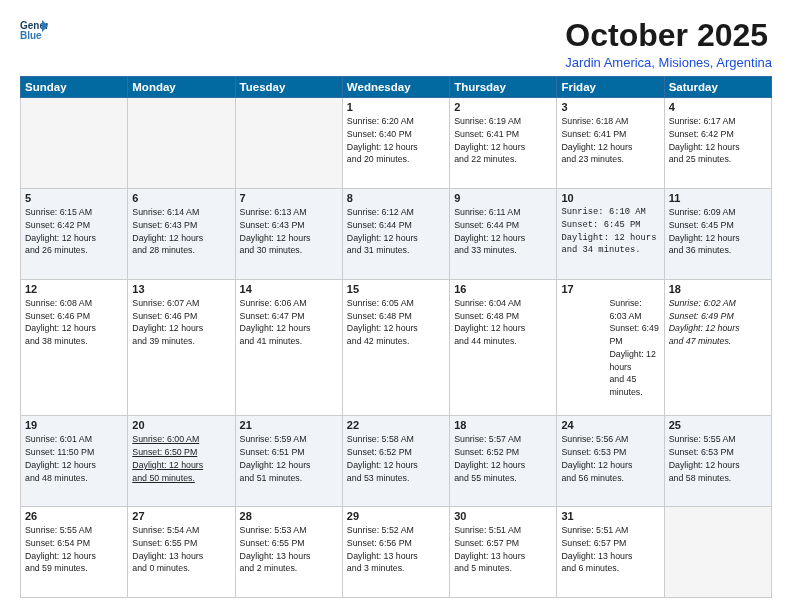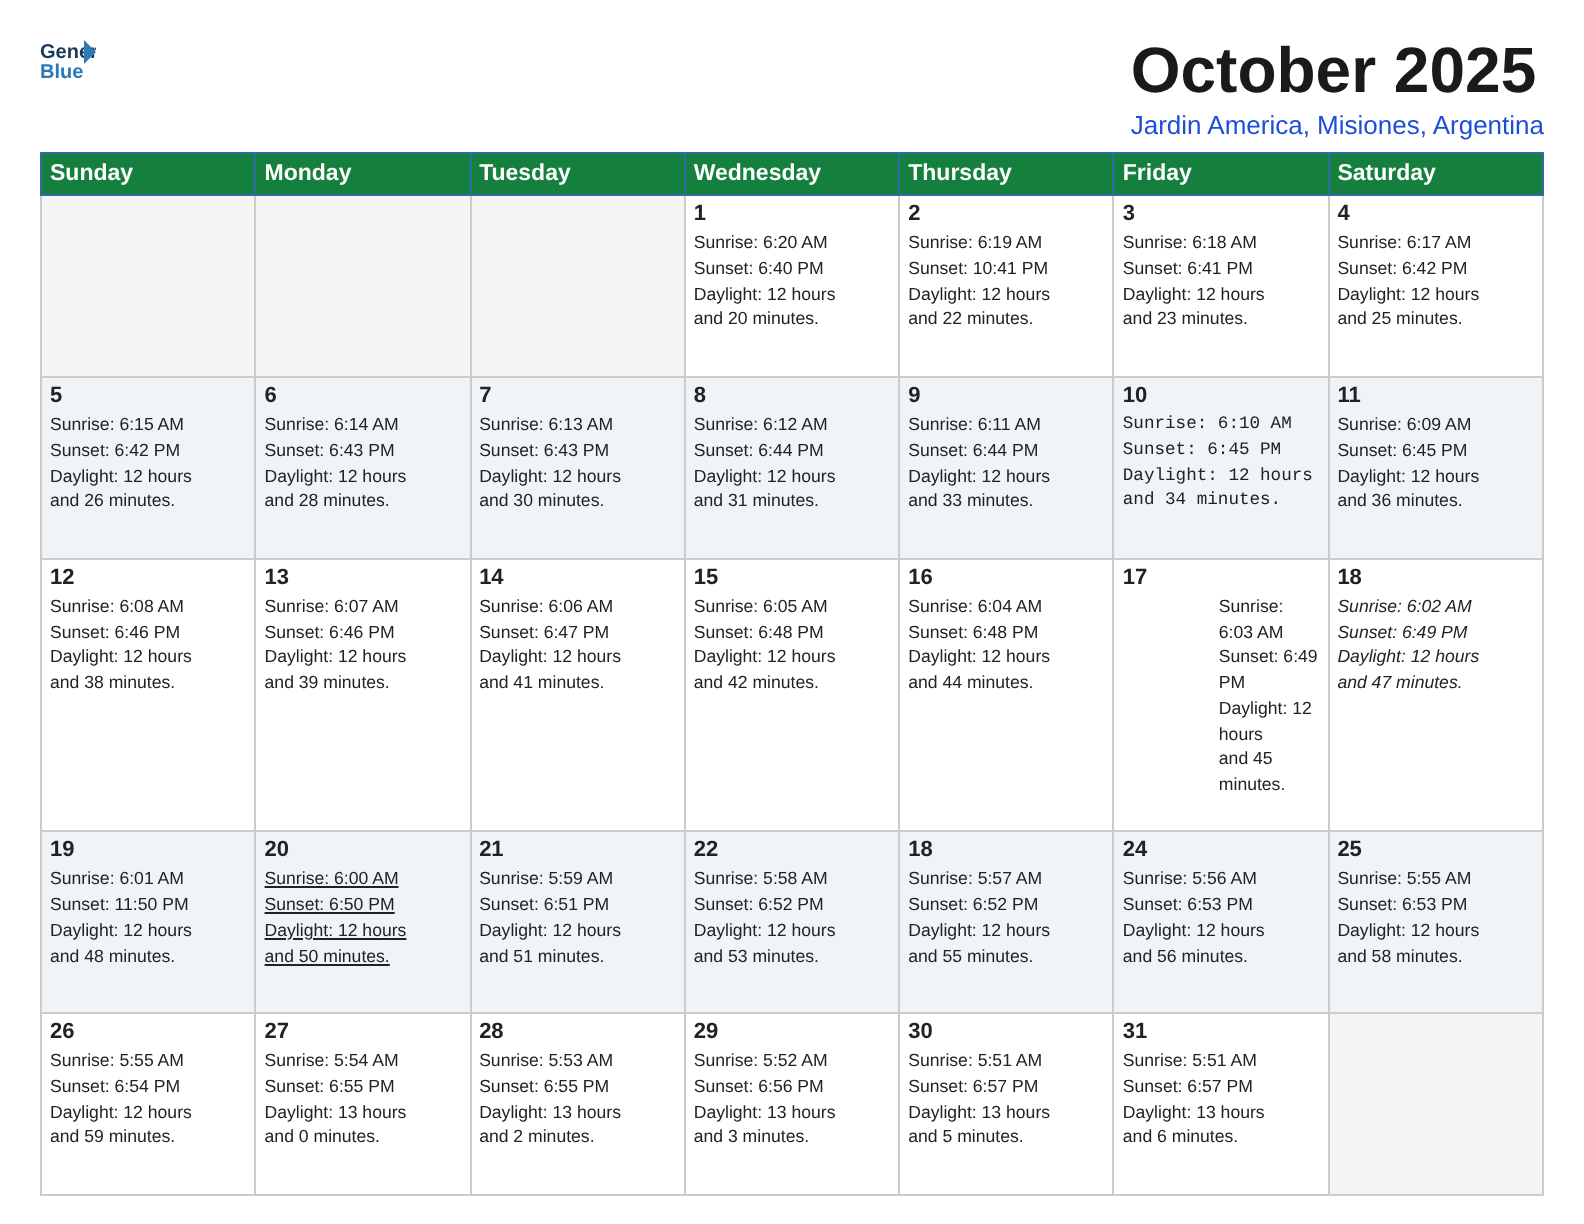--- a/index.html
+++ b/index.html
@@ -46,21 +46,21 @@
       color: #1d4ed8;
       margin-top: 2px;
     }
     .calendar {
       width: 100%;
       border-collapse: collapse;
       flex: 1;
       table-layout: fixed;
     }
     .calendar th {
-      background: #15803d;
+      background: #0369a1;
       color: #fff;
       font-size: 11.5px;
       font-weight: bold;
       padding: 4px 4px;
       text-align: left;
       border: 1px solid #2e6da4;
     }
     .calendar td {
       border: 1px solid #ccc;
       vertical-align: top;
@@ -126,21 +126,21 @@
           <td>
             <span class="day-number">1</span>
             <div class="day-info" style="white-space: pre-line;">Sunrise: 6:20 AM
 Sunset: 6:40 PM
 Daylight: 12 hours
 and 20 minutes.</div>
           </td>
           <td>
             <span class="day-number">2</span>
             <div class="day-info" style="white-space: pre-line;">Sunrise: 6:19 AM
-Sunset: 10:41 PM
+Sunset: 6:41 PM
 Daylight: 12 hours
 and 22 minutes.</div>
           </td>
           <td>
             <span class="day-number">3</span>
             <div class="day-info" style="white-space: pre-line;">Sunrise: 6:18 AM
 Sunset: 6:41 PM
 Daylight: 12 hours
 and 23 minutes.</div>
           </td>

